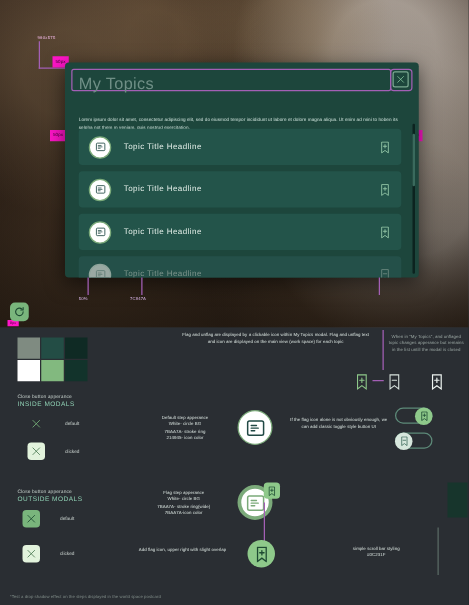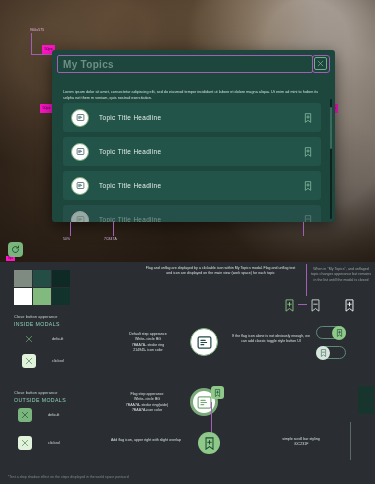--- a/index.html
+++ b/index.html
@@ -55,21 +55,21 @@
 
   
   .modal {
     position: absolute; left: 52px; top: 50px; width: 283px; height: 172px;
     background: #1d463c; border-radius: 3px;
     box-shadow: 0 4px 16px rgba(0,0,0,.55);
     overflow: hidden;
   }
   .modal-inner { position: absolute; inset: 0; padding: 9px 11px 0 11px; }
   .modal-title {
-    color: #6f8f86; font-size: 10px; letter-spacing: .3px; font-weight: 700;
+    color: #6f8f86; font-size: 13px; letter-spacing: .3px; font-weight: 400;
     margin-bottom: 20px;
   }
   .modal-body {
     color: #cfe3dc; font-size: 3.7px; line-height: 1.55; letter-spacing: .05px;
     width: 262px; margin-bottom: 6px;
   }
   .close-btn {
     position: absolute; right: 8px; top: 7px; width: 13px; height: 13px;
     border: .7px solid #7aa890; border-radius: 2px;
     display: flex; align-items: center; justify-content: center;

